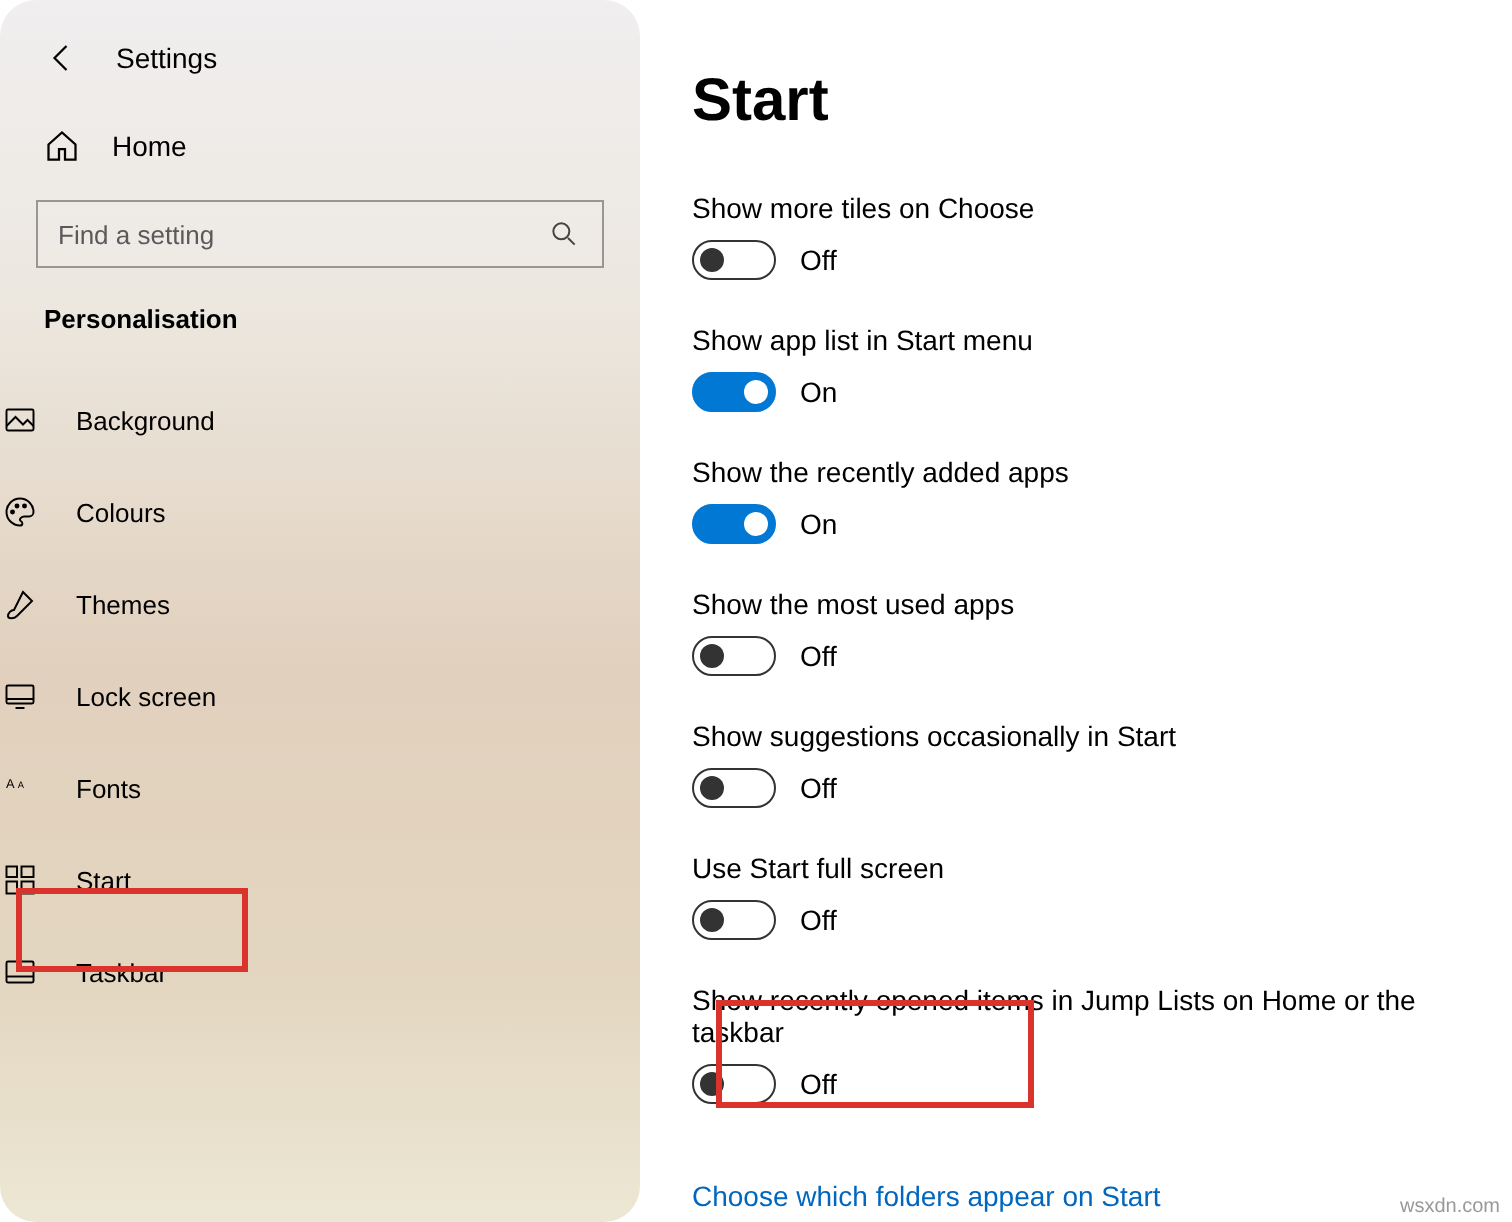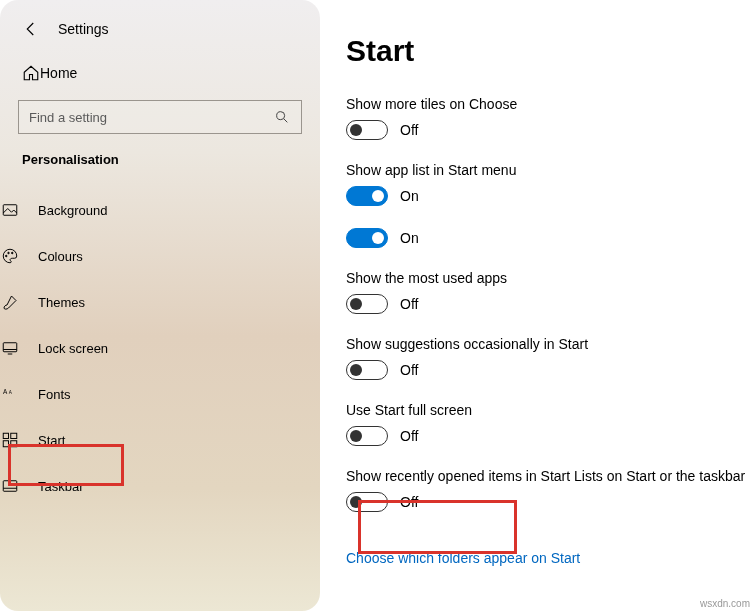--- a/index.html
+++ b/index.html
@@ -12,21 +12,21 @@
     padding-top: 20px;
     position: relative;
     border-radius: 18px;
   }
   .main { flex: 1; background: #fff; padding: 34px 0 0 26px; overflow-y: auto; }
 
   .back-row { display: flex; align-items: center; gap: 18px; margin: 0 0 26px 22px; }
   .back-arrow { width: 20px; height: 20px; cursor: pointer; }
   .app-title { font-size: 14px; font-weight: 400; }
 
-  .home-row { display: flex; align-items: center; margin: 0 0 18px 22px; cursor: pointer; }
+  .home-row { display: flex; align-items: center; gap: 16px; margin: 0 0 18px 22px; cursor: pointer; }
   .home-row span.lbl { font-size: 14px; }
   .icon { width: 18px; height: 18px; display: inline-flex; align-items: center; justify-content: center; }
 
   .search-box {
     margin: 0 18px 18px 18px;
     border: 1px solid #9a958e;
     height: 34px; display: flex; align-items: center;
     padding: 0 10px; background: rgba(255,255,255,0.1);
   }
   .search-box input {
@@ -194,20 +194,21 @@
 
     <div class="opt">
       <span class="opt-label">Show app list in Start menu</span>
       <div class="toggle-row">
         <div class="toggle on"></div>
         <span class="toggle-state">On</span>
       </div>
     </div>
 
     <div class="opt">
+      <span class="opt-label">Show the recently added apps</span>
       <div class="toggle-row">
         <div class="toggle on"></div>
         <span class="toggle-state">On</span>
       </div>
     </div>
 
     <div class="opt">
       <span class="opt-label">Show the most used apps</span>
       <div class="toggle-row">
         <div class="toggle"></div>
@@ -225,21 +226,21 @@
 
     <div class="opt">
       <span class="opt-label">Use Start full screen</span>
       <div class="toggle-row">
         <div class="toggle"></div>
         <span class="toggle-state">Off</span>
       </div>
     </div>
 
     <div class="opt">
-      <span class="opt-label">Show recently opened items in Start Lists on Start or the taskbar</span>
+      <span class="opt-label">Show recently opened items in Jump Lists on Home or the taskbar</span>
       <div class="toggle-row">
         <div class="toggle"></div>
         <span class="toggle-state">Off</span>
       </div>
     </div>
 
     <span class="link">Choose which folders appear on Start</span>
   </div>
 
   <div class="highlight-box hl-start"></div>

